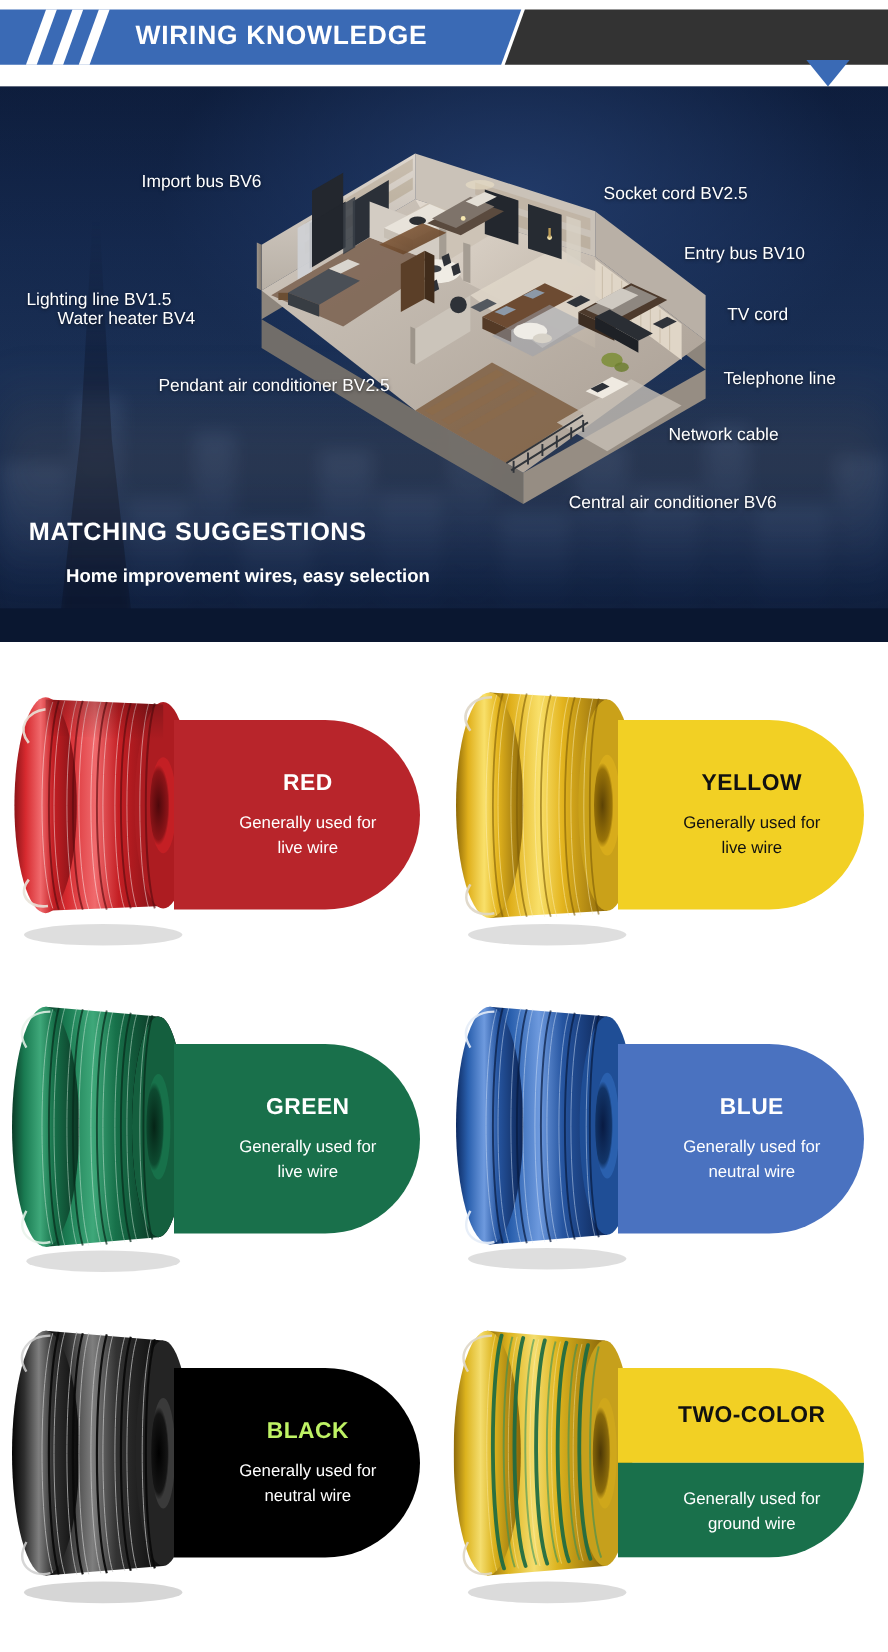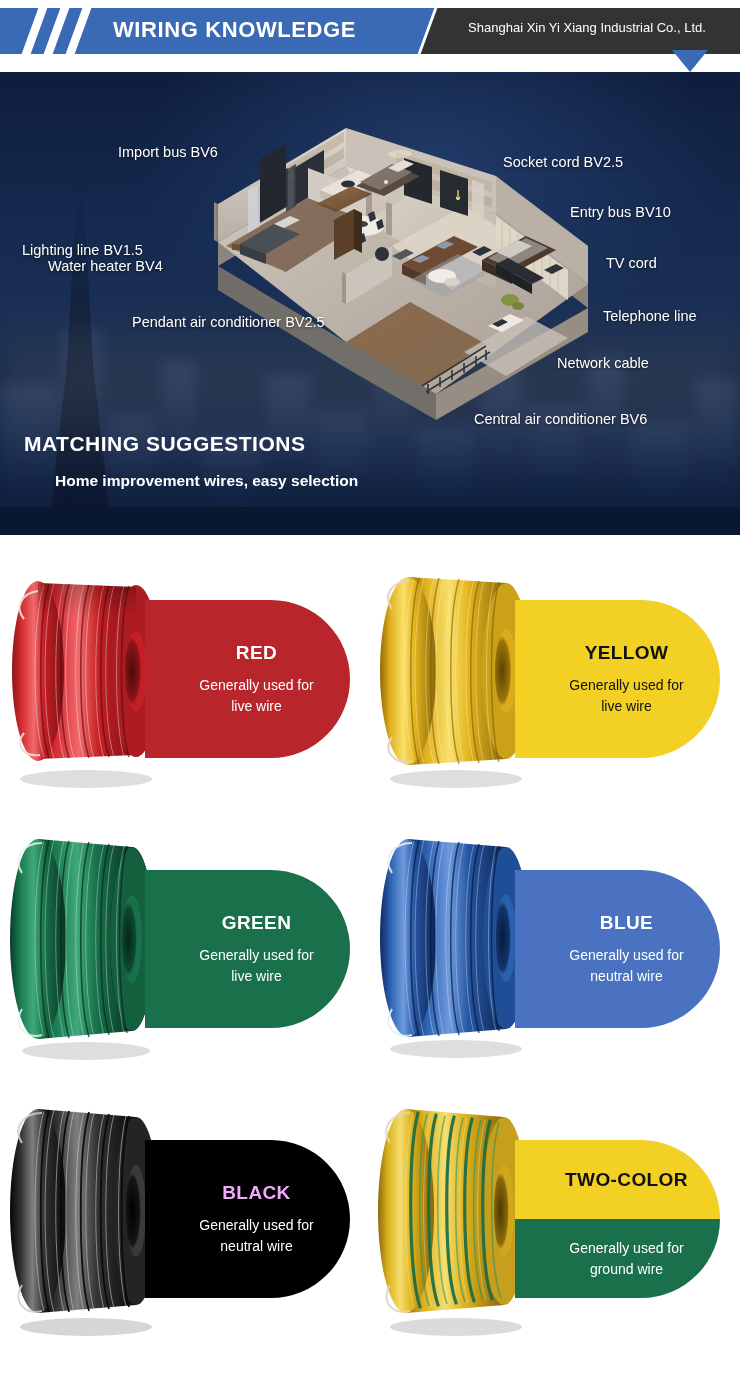--- a/index.html
+++ b/index.html
@@ -244,21 +244,20 @@
 
 <div class="page">
 
   <div class="header">
     <div class="hdr-blue"></div>
     <div class="hdr-stripe s1"></div>
     <div class="hdr-stripe s2"></div>
     <div class="hdr-stripe s3"></div>
     <div class="hdr-title">WIRING KNOWLEDGE</div>
     <div class="hdr-dark"></div>
-    <div class="hdr-company">Shanghai Xin Yi Xiang Industrial Co., Ltd.</div>
     <div class="hdr-chevron"></div>
   </div>
 
   <div class="hero">
     <div class="city">
       <i style="left:0px;width:58px;height:150px;"></i>
       <i style="left:62px;width:40px;height:205px;"></i>
       <i style="left:106px;width:52px;height:120px;"></i>
       <i style="left:162px;width:34px;height:175px;"></i>
       <i style="left:200px;width:62px;height:100px;"></i>
@@ -715,21 +714,21 @@
             <path d="M61,24 C50,62 50,187 61,225"></path>
             <path d="M81,25 C70,63 70,186 81,224"></path>
             <path d="M101,27 C90,64 90,185 101,222"></path>
             <path d="M121,29 C111,65 111,184 121,220"></path>
           </g>
           <path d="M14,56 C4,40 16,26 34,26" stroke="#cfcfcf" stroke-width="2" fill="none" opacity="0.85"></path>
           <path d="M14,198 C4,216 18,228 34,224" stroke="#cfcfcf" stroke-width="2" fill="none" opacity="0.85"></path>
         </svg>
       </div>
       <div class="banner" style="background:#000000;">
-        <div class="b-title" style="color:#f0abfc;">BLACK</div>
+        <div class="b-title" style="color:#bef264;">BLACK</div>
         <div class="b-desc" style="color:#ffffff;">
           <span>Generally used for</span><br>
           <span>neutral wire</span>
         </div>
       </div>
     </div>
 
     <div class="card r3" style="left:370px; top:540px;">
       <div class="coil-wrap">
         <svg class="coil-svg" viewBox="0 0 160 252" xmlns="http://www.w3.org/2000/svg">

